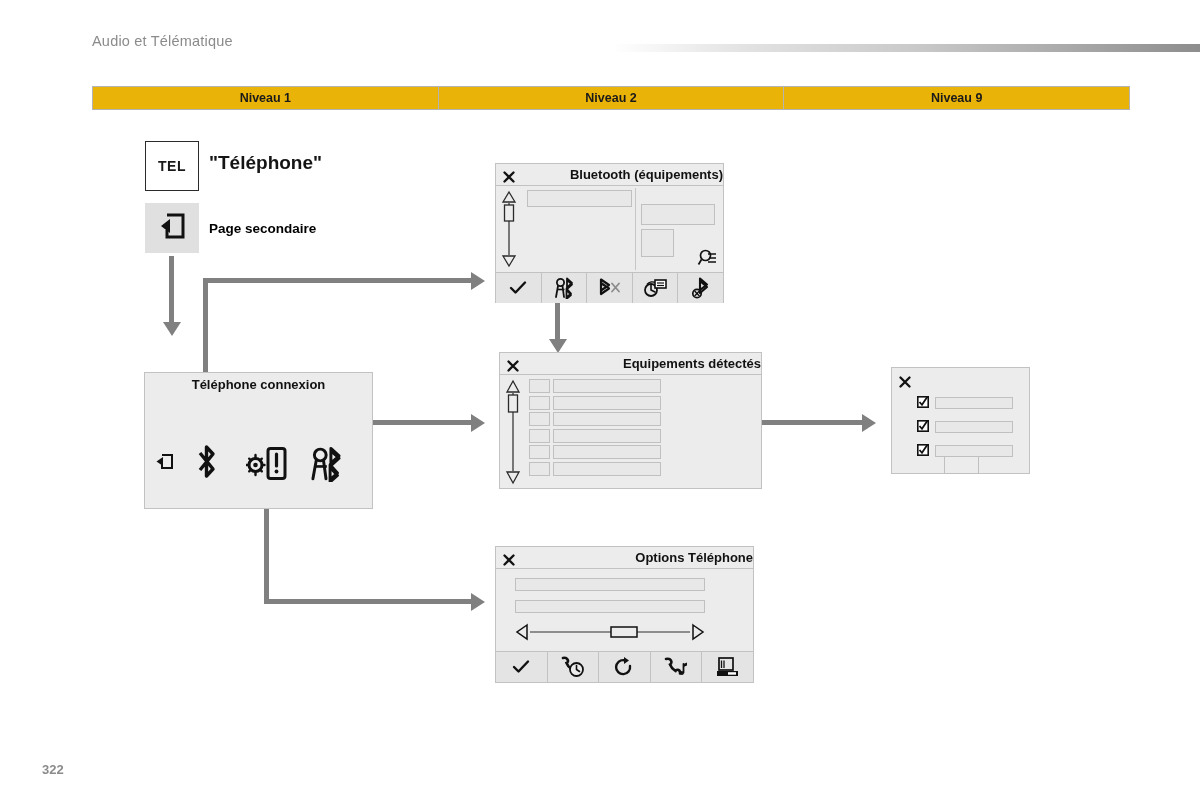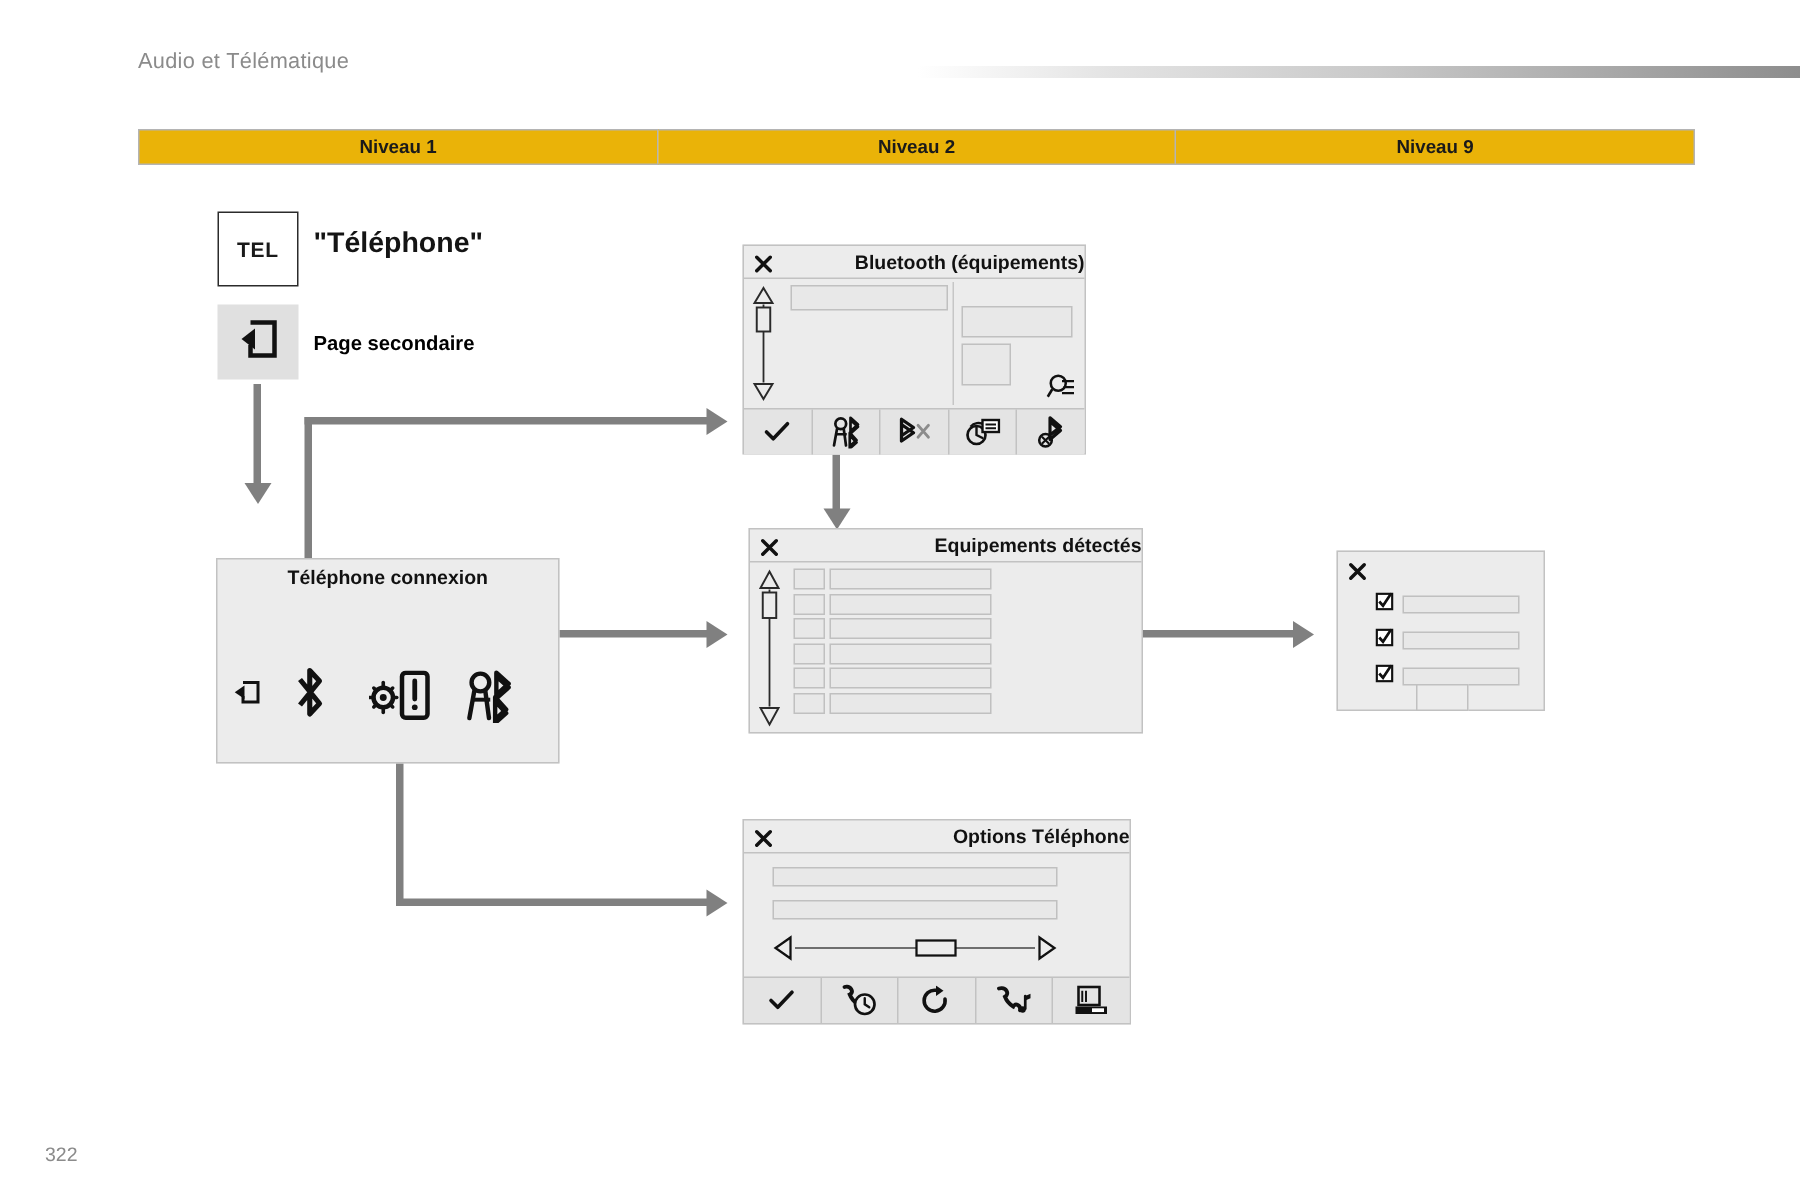--- a/index.html
+++ b/index.html
@@ -119,22 +119,22 @@
   .arrow-down {
     border-left:9px solid transparent;
     border-right:9px solid transparent;
     border-top:14px solid #808080;
   }
 
   
   .conn-icon { position:absolute; }
 
   #page-number {
-    position:absolute; left:30px; top:762px;
-    font-size:13px; font-weight:normal; color:#8b8b8b;
+    position:absolute; left:42px; top:762px;
+    font-size:13px; font-weight:bold; color:#8b8b8b;
   }
 </style>
 </head>
 <body>
 
 <div id="page-header">Audio et Télématique</div>
 <div id="header-rule"></div>
 
 <div id="niveau-row">
   <div class="niveau-cell">Niveau 1</div>

